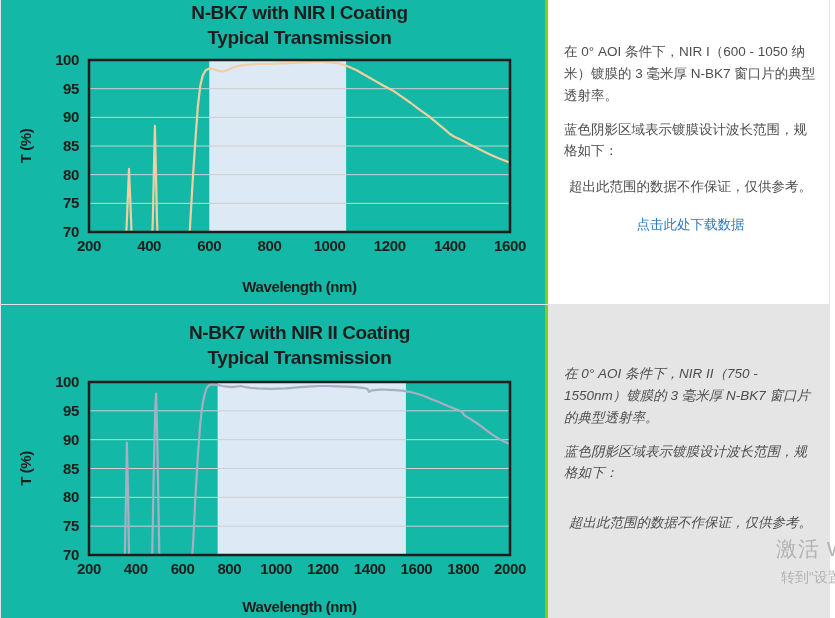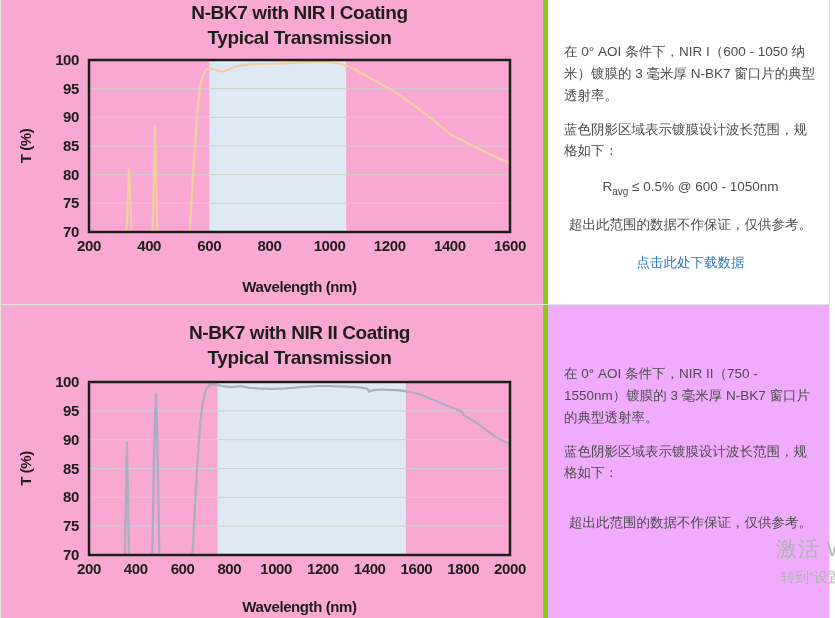--- a/index.html
+++ b/index.html
@@ -8,29 +8,29 @@
     font-family:"Liberation Sans",sans-serif;
   }
   .page{
     position:relative;width:830px;height:618px;box-sizing:border-box;
     border-left:1px solid #e4e4e4;border-right:1px solid #e4e4e4;background:#fff;
   }
   .row{display:flex;position:relative;}
   .row1{height:304px;border-bottom:1px solid #e4e4e4;}
   .row2{height:313px;justify-content:center;}
   .chart-pane{
-    width:547px;min-width:547px;box-sizing:border-box;background:#f9a8d4;
-    border-right:5px solid #84cc16;
+    width:547px;min-width:547px;box-sizing:border-box;background:#14b8a6;
+    border-right:3px solid #84cc16;
   }
   .chart-pane svg{display:block;}
   .info-pane{
     flex:1;box-sizing:border-box;padding:41px 12px 0 16px;
     font-size:13.5px;color:#4d4d4d;line-height:1.62;
   }
-  .row2 .info-pane{background:#f0abfc;padding-top:58px;}
+  .row2 .info-pane{background:#e5e5e5;padding-top:58px;font-style:italic;}
   p.desc{margin:0 0 12px 0;}
   .specs{text-align:center;margin:14px 0 14px 0;}
   .spec-line{margin:2px 0;}
   .spec-line sub{font-size:10px;}
   .note{text-align:center;margin:14px 0 12px 0;}
   .row2 .note{margin-top:28px;}
   .linkwrap{text-align:center;margin:16px 0 0 0;}
   a.dl{color:#2e79bd;text-decoration:none;cursor:pointer;}
   .watermark{position:absolute;top:230px;left:775px;white-space:nowrap;pointer-events:none;}
   .wm1{font-size:21px;color:#b2b2b2;letter-spacing:1px;}
@@ -74,23 +74,20 @@
           <text font-family="&quot;Liberation Sans&quot;,sans-serif" font-weight="bold" fill="#1d1d1d" letter-spacing="-0.4" x="78" y="122.33333333333334" text-anchor="end" font-size="15">90</text>
           <text font-family="&quot;Liberation Sans&quot;,sans-serif" font-weight="bold" fill="#1d1d1d" letter-spacing="-0.4" x="78" y="93.66666666666666" text-anchor="end" font-size="15">95</text>
           <text font-family="&quot;Liberation Sans&quot;,sans-serif" font-weight="bold" fill="#1d1d1d" letter-spacing="-0.4" x="78" y="65" text-anchor="end" font-size="15">100</text>
           <text font-family="&quot;Liberation Sans&quot;,sans-serif" font-weight="bold" fill="#1d1d1d" letter-spacing="-0.4" x="298.5" y="292" text-anchor="middle" font-size="15">Wavelength (nm)</text>
           <text font-family="&quot;Liberation Sans&quot;,sans-serif" font-weight="bold" fill="#1d1d1d" letter-spacing="-0.4" x="30" y="146" text-anchor="middle" font-size="15" transform="rotate(-90 30 146)">T (%)</text>
         </svg>
     </div>
     <div class="info-pane">
       <p class="desc">在 0° AOI 条件下，NIR I（600 - 1050 纳米）镀膜的 3 毫米厚 N-BK7 窗口片的典型透射率。</p>
       <p class="desc">蓝色阴影区域表示镀膜设计波长范围，规格如下：</p>
-      <div class="specs" id="specs0">
-          <div class="spec-line"><span>R</span><sub>avg</sub><span> ≤ 0.5% @ 600 - 1050nm</span></div>
-        </div>
       <p class="note">超出此范围的数据不作保证，仅供参考。</p>
       <p class="linkwrap"><a class="dl">点击此处下载数据</a></p>
     </div>
   </section>
 
   <section class="row row2">
     <div class="chart-pane">
       <svg id="chart1" width="547" height="313">
           <defs>
             <clipPath id="chart1-clip">

